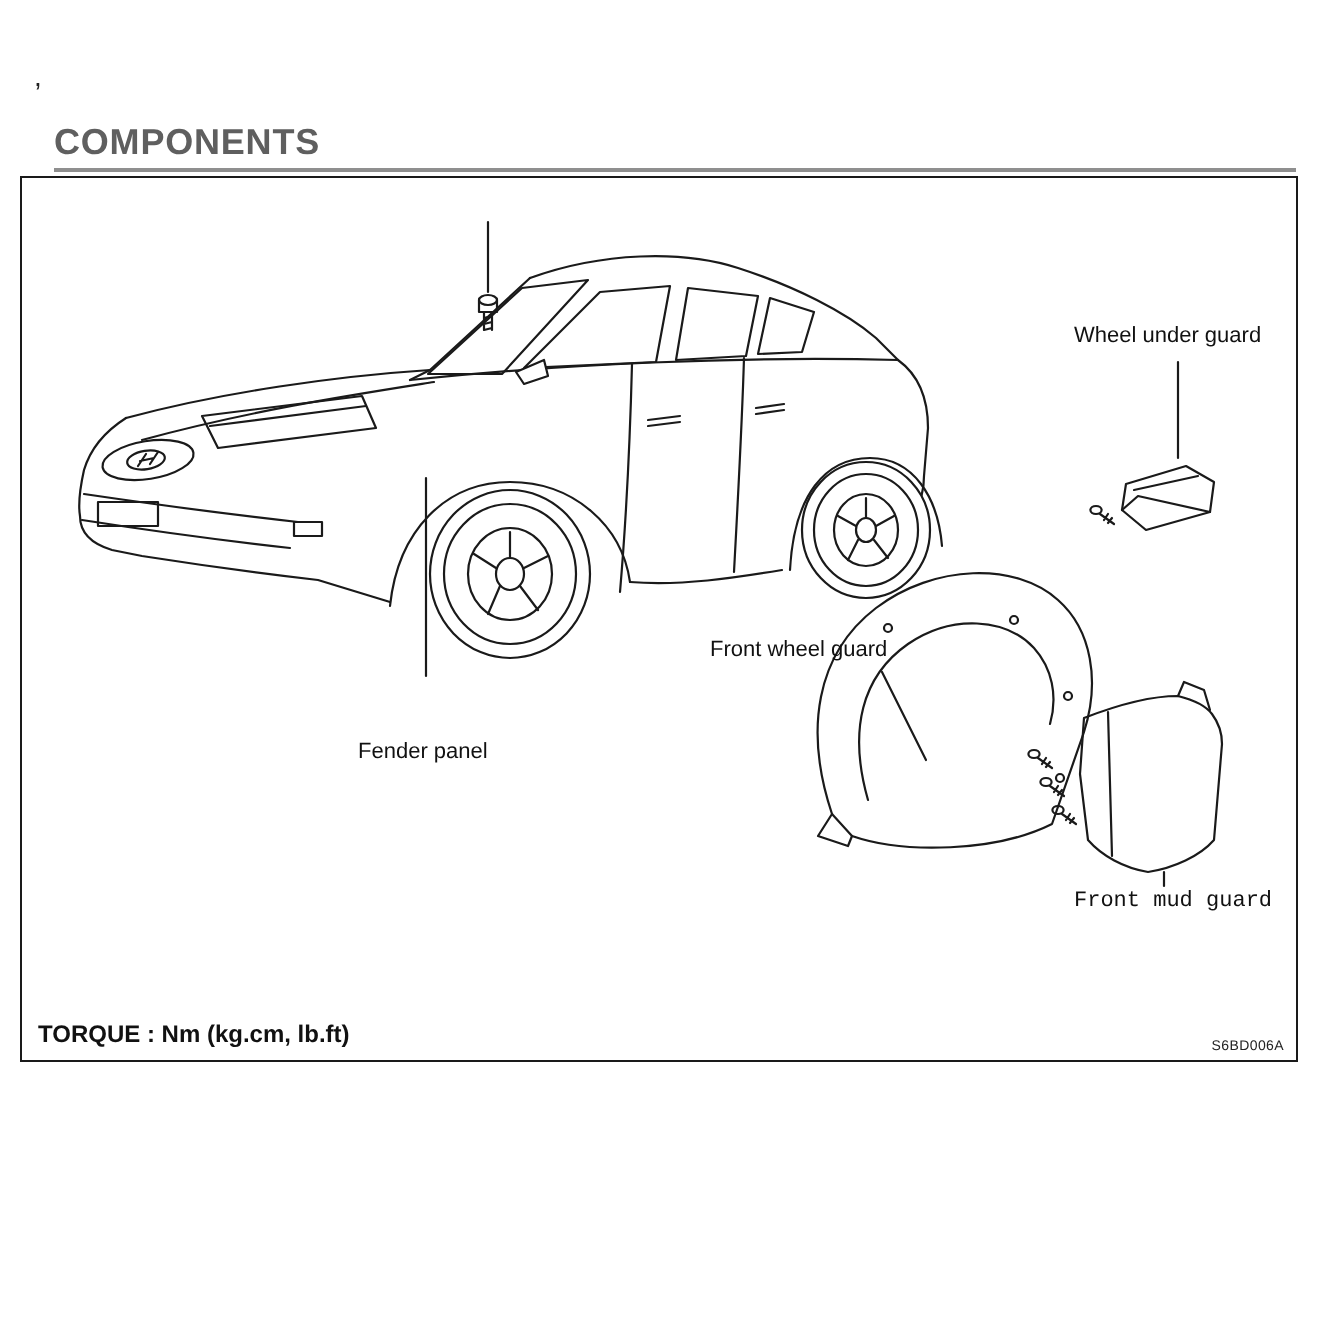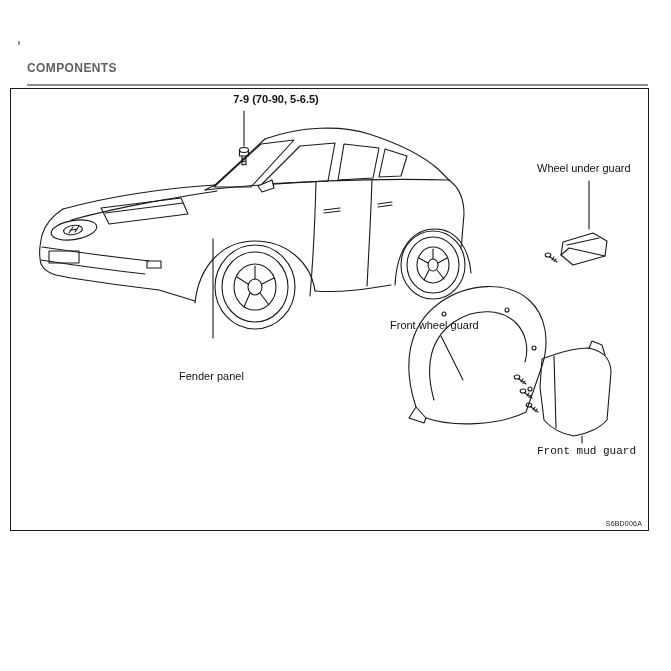--- a/index.html
+++ b/index.html
@@ -8,38 +8,38 @@
     width:671px; height:671px;
     font-family:"Liberation Sans", sans-serif;
     color:#111;
   }
   .page { position:relative; width:671px; height:671px; background:#fff; overflow:hidden; }
 
   .corner-mark { position:absolute; left:17px; top:30px; font-size:14px; color:#222; }
 
   .heading {
     position:absolute; left:27px; top:61px;
-    font-size:12px; font-weight:bold; letter-spacing:.4px;
+    font-size:18px; font-weight:bold; letter-spacing:.4px;
     color:var(--heading,#5f5f5f);
   }
   .rule { position:absolute; left:27px; top:84px; width:621px; height:2px; background:#8f8f8f; }
 
   .diagram-box {
     position:absolute; left:10px; top:88px; width:639px; height:443px;
     border:1px solid var(--line,#1a1a1a); background:#fff;
   }
   .diagram-box svg {
     position:absolute; left:0; top:0; width:637px; height:441px;
     color:var(--line,#1a1a1a);
   }
 
   .lbl { position:absolute; font-size:11px; color:#111; white-space:nowrap; line-height:14px; }
   .lbl-torque { left:195px; top:3px; width:140px; text-align:center; font-weight:bold; }
   .lbl-wug { left:526px; top:72px; }
-  .lbl-fwg { left:344px; top:229px;margin-left:35px; }
+  .lbl-fwg { left:344px; top:229px; }
   .lbl-fp  { left:168px; top:252px;margin-top:28px; }
   .lbl-fmg { left:526px; top:355px;font-family:Liberation Mono, monospace; }
 
   .torque-note { position:absolute; left:8px; bottom:6px; font-size:12px; font-weight:bold; color:#111; }
   .figure-code { position:absolute; right:6px; bottom:3px; font-size:7px; letter-spacing:.2px; color:#222; }
 </style>
 </head>
 <body>
 
 <div class="page">
@@ -148,22 +148,22 @@
           </g>
           <g>
             <ellipse cx="518" cy="316" rx="2.8" ry="2"></ellipse>
             <path d="M520,318 L527,323 M522,321 L524,318 M524,322.5 L526,320"></path>
           </g>
         </g>
 
       </g>
     </svg>
 
-    <div class="lbl lbl-torque">7-9 (70-90, 5-6.5)</div>
     <div class="lbl lbl-wug">Wheel under guard</div>
     <div class="lbl lbl-fwg">Front wheel guard</div>
     <div class="lbl lbl-fp">Fender panel</div>
     <div class="lbl lbl-fmg">Front mud guard</div>
 
+    <div class="torque-note">TORQUE : Nm (kg.cm, lb.ft)</div>
     <div class="figure-code">S6BD006A</div>
   </div>
 
 </div>
 
 </body></html>

